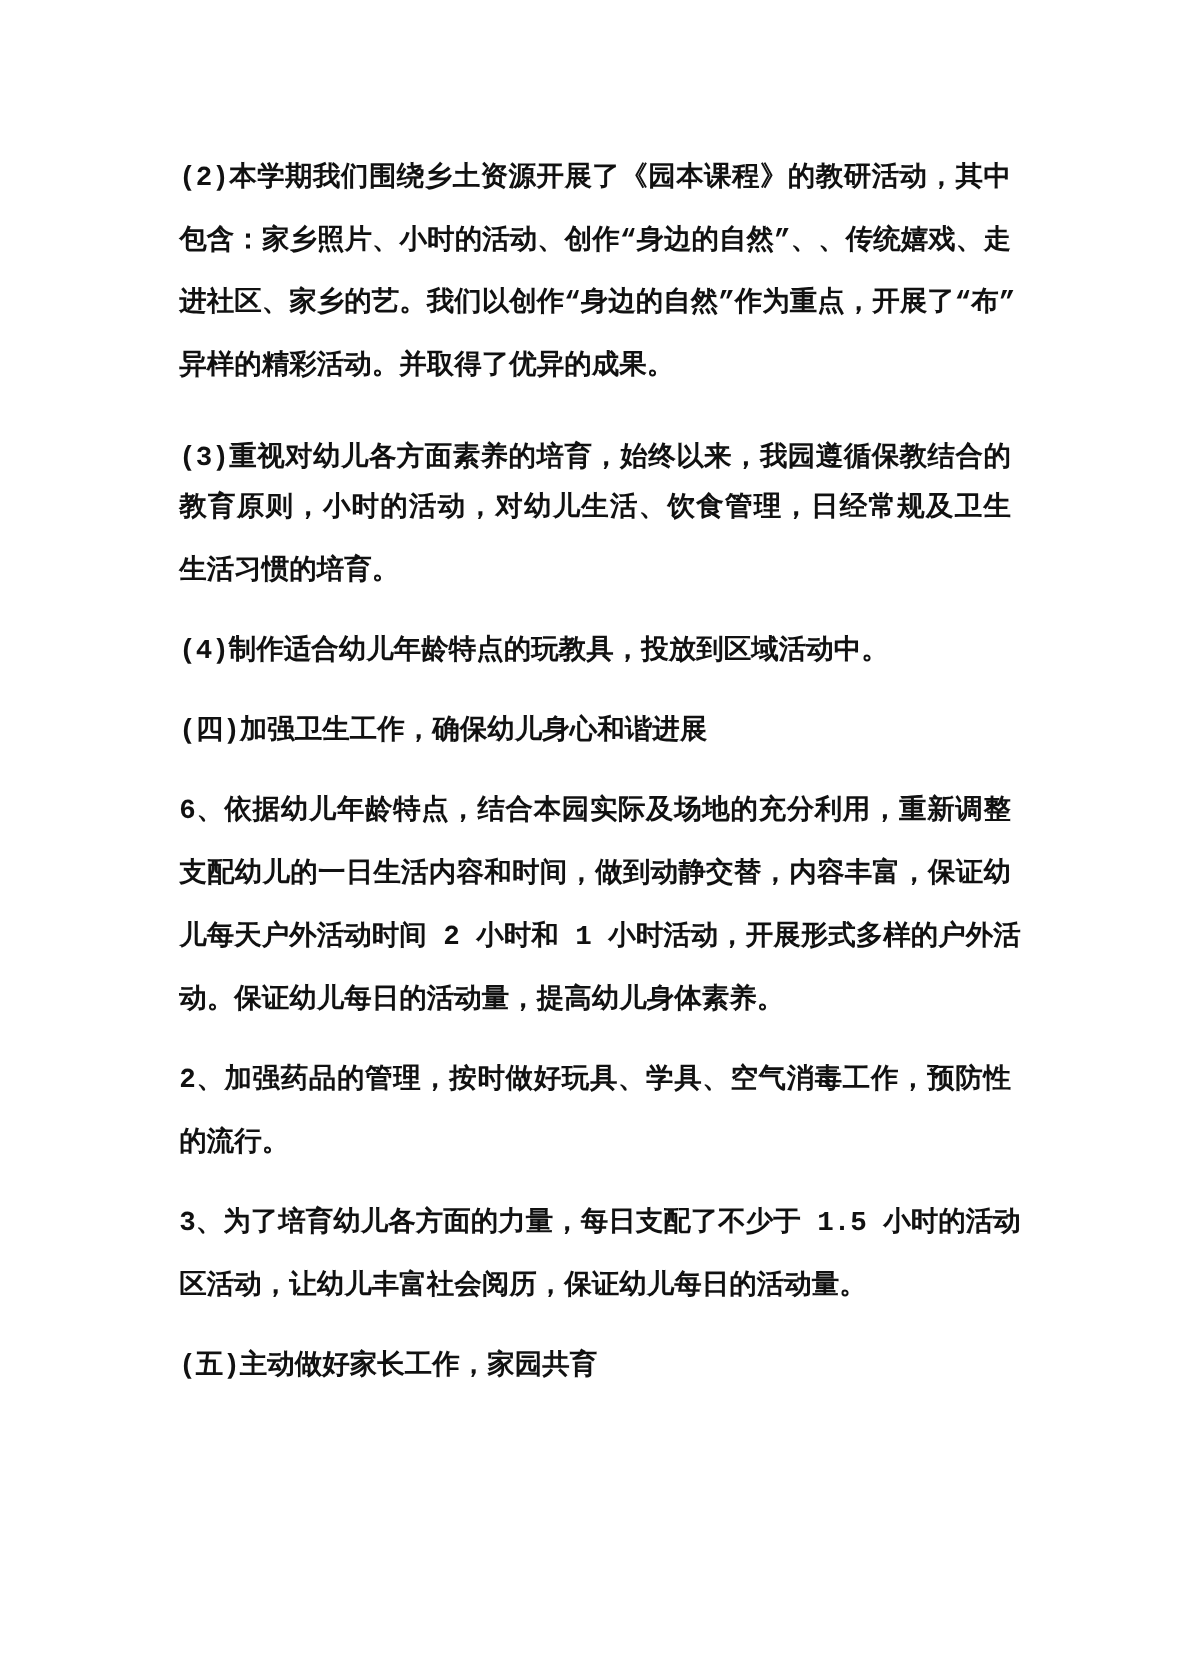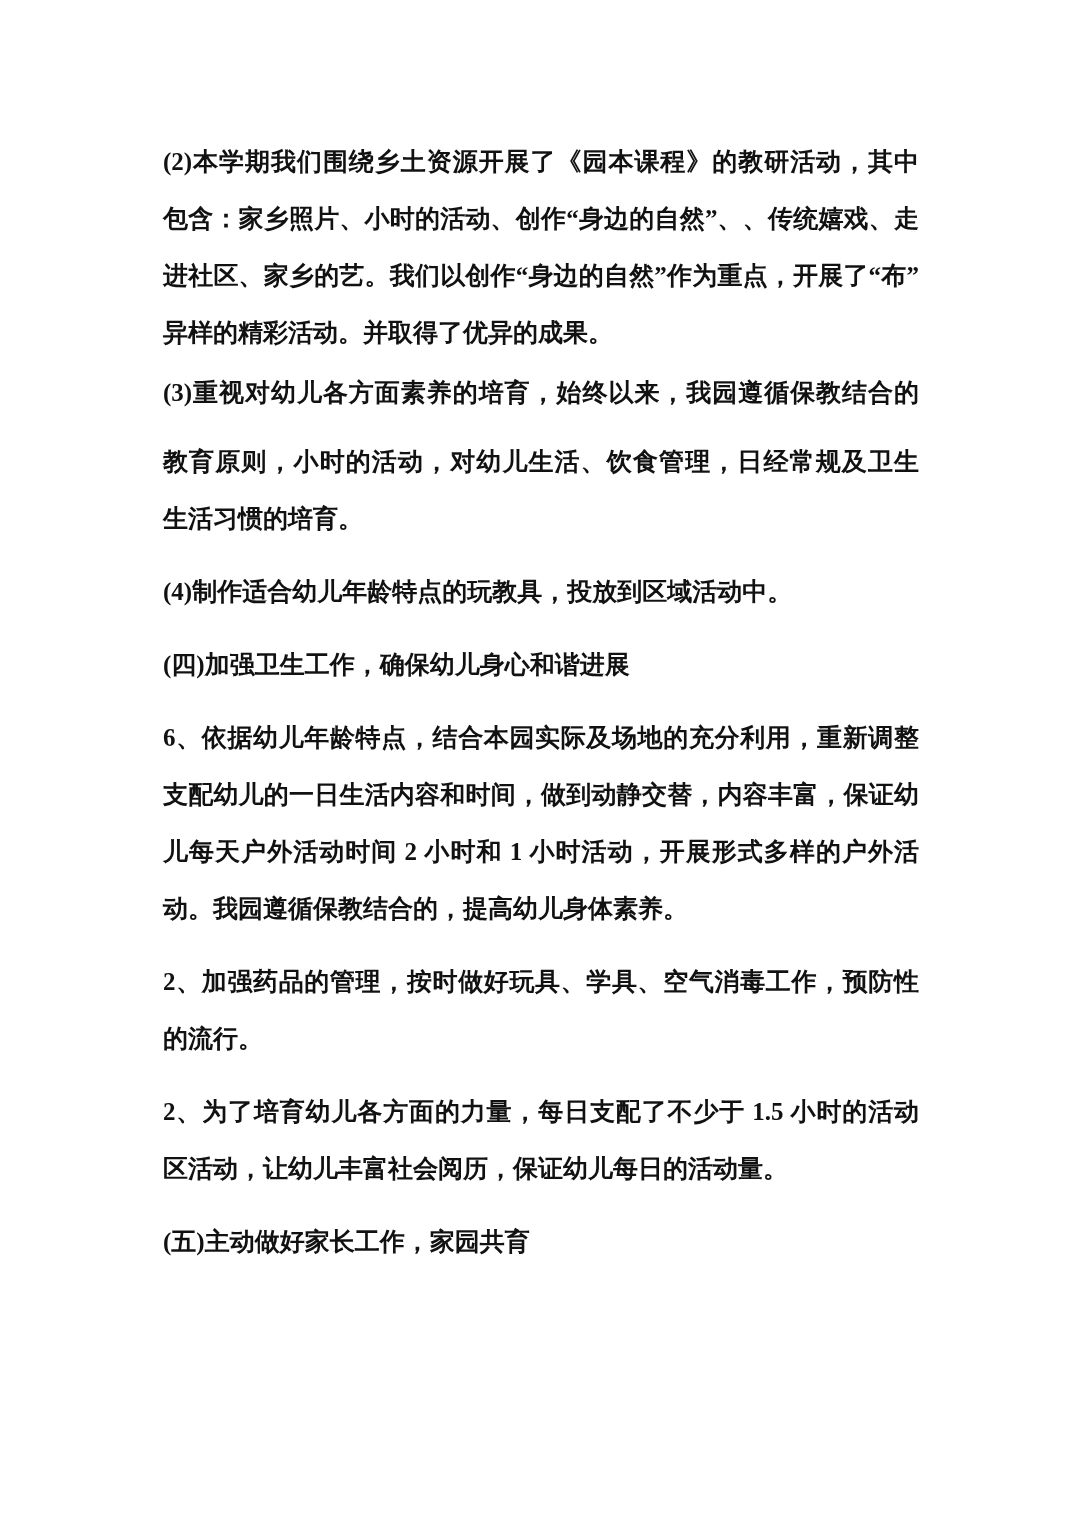--- a/index.html
+++ b/index.html
@@ -1,47 +1,47 @@
 <!DOCTYPE html>
 <html><head>
 <meta charset="utf-8">
 <style>
   html, body { margin: 0; padding: 0; background: #ffffff; }
   body { width: 1080px; height: 1527px; position: relative; overflow: hidden; }
   .page { position: absolute; left: 163px; top: 134px; width: 756px; }
   .line {
     position: absolute; left: 0; white-space: nowrap;
-    font-family: Liberation Serif, serif;
+    font-family: Liberation Mono, monospace;
     font-weight: bold; font-size: 25px; color: #111111;
     line-height: 40px; height: 40px;
   }
   .just { width: 756px; text-align: justify; text-align-last: justify; }
 </style>
 </head>
 <body>
 
 <div class="page">
   <div class="line just" style="top:8px">(2)本学期我们围绕乡土资源开展了《园本课程》的教研活动，其中</div>
   <div class="line just" style="top:65px">包含：家乡照片、小时的活动、创作“身边的自然”、、传统嬉戏、走</div>
   <div class="line just" style="top:122px">进社区、家乡的艺。我们以创作“身边的自然”作为重点，开展了“布”</div>
   <div class="line" style="top:179px">异样的精彩活动。并取得了优异的成果。</div>
 
-  <div class="line just" style="top:239px">(3)重视对幼儿各方面素养的培育，始终以来，我园遵循保教结合的</div>
+  <div class="line just" style="top:263px">(3)重视对幼儿各方面素养的培育，始终以来，我园遵循保教结合的</div>
   <div class="line just" style="top:308px">教育原则，小时的活动，对幼儿生活、饮食管理，日经常规及卫生</div>
   <div class="line" style="top:365px">生活习惯的培育。</div>
 
   <div class="line" style="top:438px">(4)制作适合幼儿年龄特点的玩教具，投放到区域活动中。</div>
 
   <div class="line" style="top:511px">(四)加强卫生工作，确保幼儿身心和谐进展</div>
 
   <div class="line just" style="top:584px">6、依据幼儿年龄特点，结合本园实际及场地的充分利用，重新调整</div>
   <div class="line just" style="top:641px">支配幼儿的一日生活内容和时间，做到动静交替，内容丰富，保证幼</div>
   <div class="line just" style="top:698px">儿每天户外活动时间 2 小时和 1 小时活动，开展形式多样的户外活</div>
-  <div class="line" style="top:755px">动。我园遵循保教结合的，提高幼儿身体素养。</div>
+  <div class="line" style="top:755px">动。保证幼儿每日的活动量，提高幼儿身体素养。</div>
 
   <div class="line just" style="top:828px">2、加强药品的管理，按时做好玩具、学具、空气消毒工作，预防性</div>
   <div class="line" style="top:885px">的流行。</div>
 
-  <div class="line just" style="top:958px">2、为了培育幼儿各方面的力量，每日支配了不少于 1.5 小时的活动</div>
+  <div class="line just" style="top:958px">3、为了培育幼儿各方面的力量，每日支配了不少于 1.5 小时的活动</div>
   <div class="line" style="top:1015px">区活动，让幼儿丰富社会阅历，保证幼儿每日的活动量。</div>
 
   <div class="line" style="top:1088px">(五)主动做好家长工作，家园共育</div>
 </div>
 
 </body></html>

